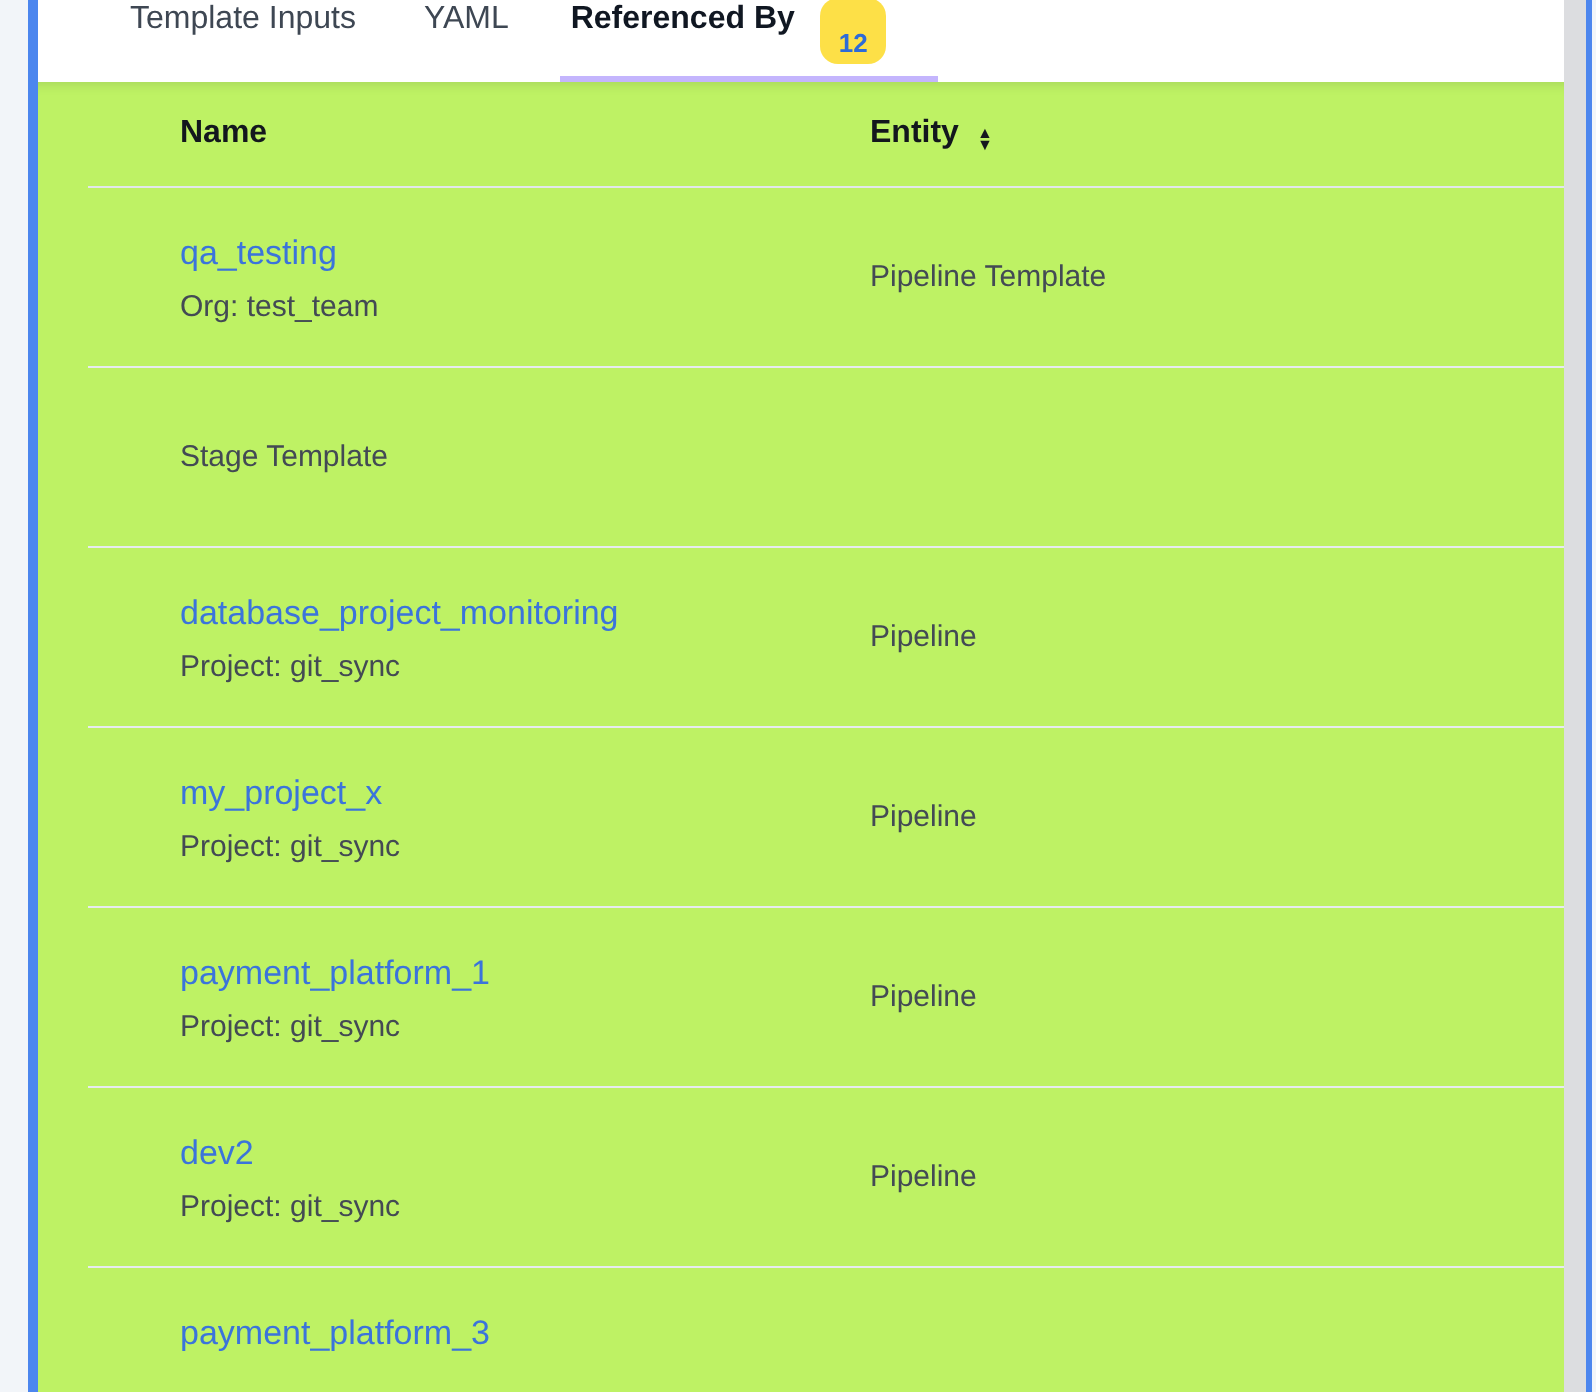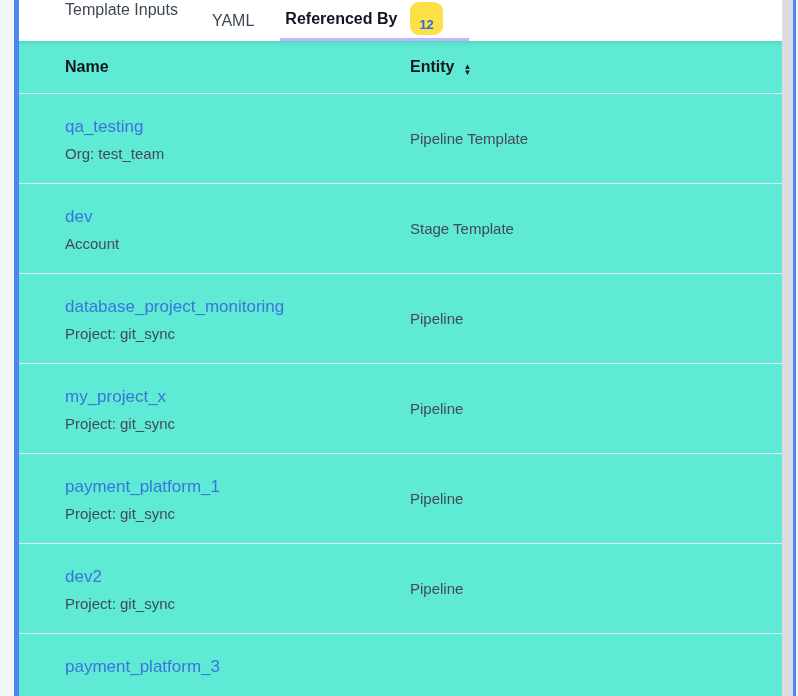--- a/index.html
+++ b/index.html
@@ -28,40 +28,41 @@
     position:absolute; left:0; top:0; right:11px; height:41px;
     background:#ffffff;
     display:flex; align-items:stretch;
     padding-left:46px;
   }
   .tab {
     display:flex; align-items:flex-start;
     font-size:16px; line-height:20px; color:#3e4753;
     cursor:pointer; white-space:nowrap;
   }
-  .tab + .tab { margin-left:34px;align-items:center; }
+  .tab + .tab { margin-left:34px; }
   .tab.active {
     font-weight:700; color:#101722;
     margin-left:26px;
     padding:0 26px 0 5px;
     border-bottom:3px solid #c4b5fd;
   }
   .tab-badge {
     display:inline-block; margin-left:13px; margin-top:-1px;
     background:#fde047; color:#2d6bd8;
     font-size:13px; font-weight:700; line-height:13px;
     padding:16px 9px 4px 9px; border-radius:9px;
   }
 
   
   .table-area {
     position:absolute; left:0; top:41px; right:11px; bottom:0;
-    background:#5eead4;
+    background:#bef264;
     box-shadow: inset 0 7px 7px -7px rgba(20,30,50,0.18);
     overflow:hidden;
+    padding-left:25px;
   }
   .thead {
     display:flex; align-items:center;
     height:53px; padding-left:46px;
     border-bottom:1px solid #e2e7ec;
     font-size:16px; font-weight:700; color:#13171d;
   }
   .th-name { width:345px; }
   .th-entity { display:flex; align-items:flex-end; cursor:pointer; }
   .sort-icon {
@@ -125,24 +126,20 @@
 
       <div class="trow">
         <div class="cell-name">
           <a class="row-link">qa_testing</a>
           <div class="row-scope">Org: test_team</div>
         </div>
         <div class="cell-entity">Pipeline Template</div>
       </div>
 
       <div class="trow">
-        <div class="cell-name">
-          <a class="row-link">dev</a>
-          <div class="row-scope">Account</div>
-        </div>
         <div class="cell-entity">Stage Template</div>
       </div>
 
       <div class="trow">
         <div class="cell-name">
           <a class="row-link">database_project_monitoring</a>
           <div class="row-scope">Project: git_sync</div>
         </div>
         <div class="cell-entity">Pipeline</div>
       </div>

